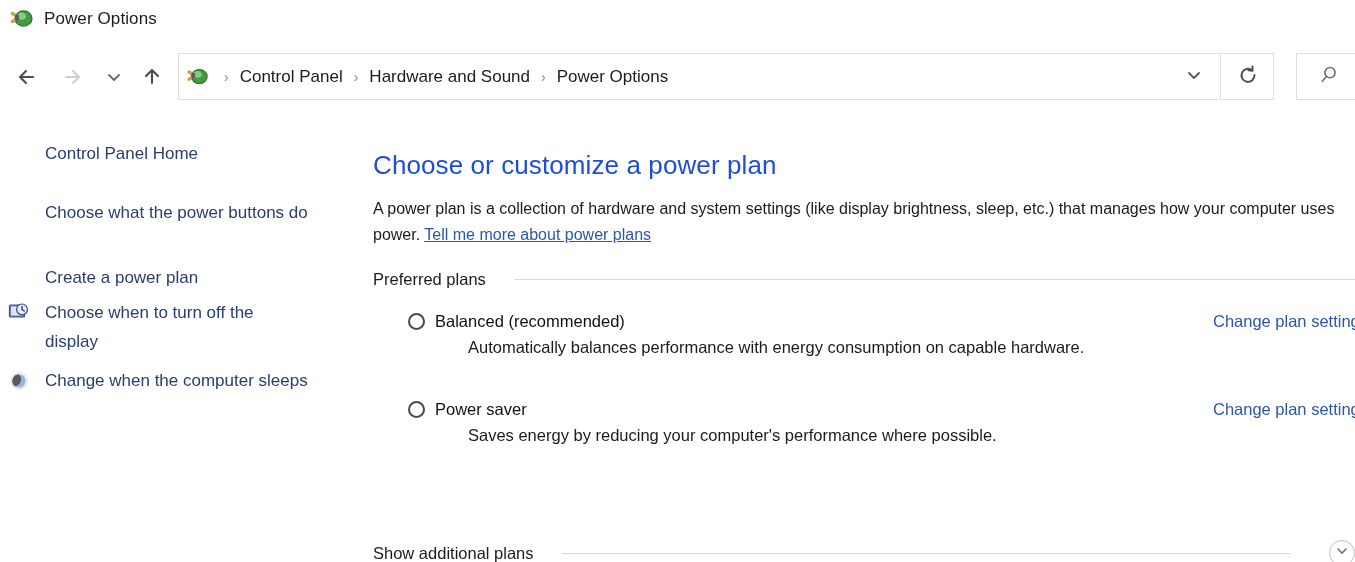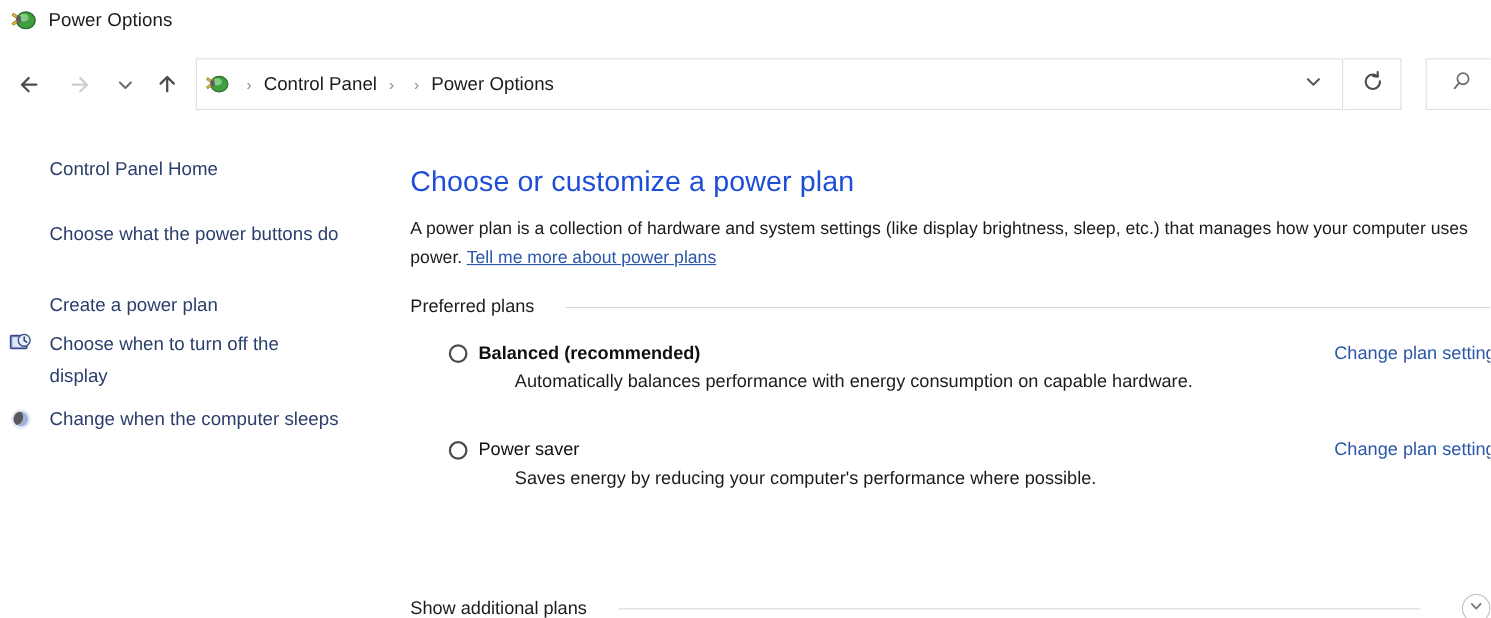--- a/index.html
+++ b/index.html
@@ -192,21 +192,21 @@
     box-sizing: border-box;
     flex: 0 0 auto;
     background: #fff;
     cursor: pointer;
   }
   .plan-name {
     font-size: 16.5px;
     color: #101010;
     white-space: nowrap;
   }
-  .plan-name.bold { font-weight: bold; }
+  .plan-name.bold { font-weight: normal; }
   .plan-desc {
     margin-left: 60px;
     margin-top: 7px;
     font-size: 16.5px;
     color: #1b1b1b;
   }
   .change-link {
     position: absolute;
     right: 22px;
     top: 0;
@@ -288,20 +288,21 @@
         <ellipse cx="13.5" cy="10.2" rx="4.6" ry="3.6" fill="#8fd48f" opacity=".85"></ellipse>
         <path d="M9 9 L4 6 L3 8 L7.5 11 Z" fill="#d8b64a" stroke="#9c7c26" stroke-width=".8"></path>
         <path d="M9 14 L4 17 L3 15 L7.5 12 Z" fill="#d8b64a" stroke="#9c7c26" stroke-width=".8"></path>
         <rect x="7" y="8.6" width="4" height="6" rx="1" fill="#5c5c5c"></rect>
       </svg>
     </span>
 
     <span class="crumb-sep">›</span>
     <span class="crumb">Control Panel</span>
     <span class="crumb-sep">›</span>
+    <span class="crumb">Hardware and Sound</span>
     <span class="crumb-sep">›</span>
     <span class="crumb">Power Options</span>
 
     <span class="addr-chevron">
       <span>
         <svg width="20" height="20" viewBox="0 0 20 20">
           <path d="M5 8 L10 13 L15 8" fill="none" stroke="#5a5a5a" stroke-width="1.9" stroke-linecap="round" stroke-linejoin="round"></path>
         </svg>
       </span>
     </span>

